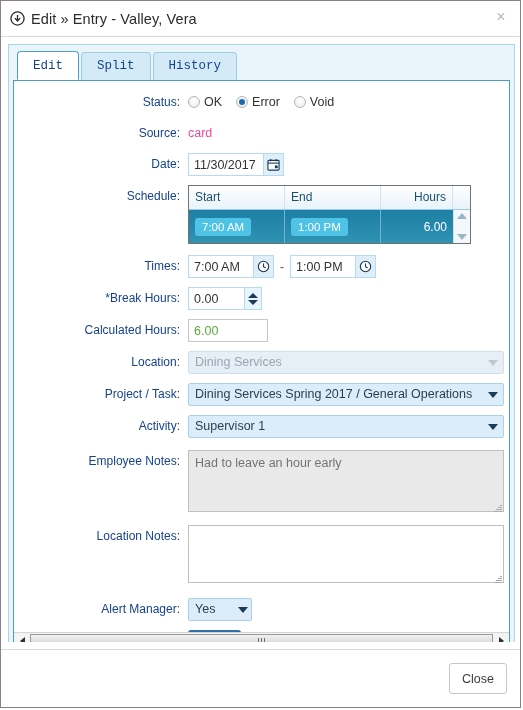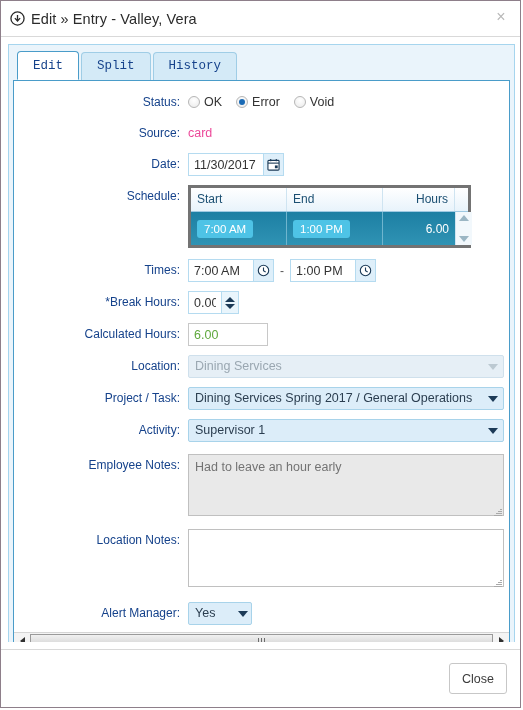--- a/index.html
+++ b/index.html
@@ -234,21 +234,21 @@
     background: #deeffa;
     display: flex;
     align-items: center;
     justify-content: center;
     cursor: pointer;
   }
 
   
   .grid {
     width: 283px;
-    border: 3px solid #737373;
+    border: 1px solid #737373;
     box-sizing: border-box;
     background: #ffffff;
   }
   .grid-head {
     display: flex;
     height: 23px;
     background: linear-gradient(#ffffff, #e8f3fb);
     border-bottom: 1px solid #9ec9e2;
   }
   .gh {
@@ -661,21 +661,21 @@
                   </div>
                 </div>
               </div>
             </div>
           </div>
 
           <div class="row">
             <div class="lbl">*Break Hours:</div>
             <div class="fld">
               <div class="trigger-wrap">
-                <input class="tbox" style="width: 33px;" value="0.00">
+                <input class="tbox" style="width: 56px;" value="0.00">
                 <div class="spin-btns">
                   <span class="spin-up"></span>
                   <span class="spin-dn"></span>
                 </div>
               </div>
             </div>
           </div>
 
           <div class="row">
             <div class="lbl">Calculated Hours:</div>

